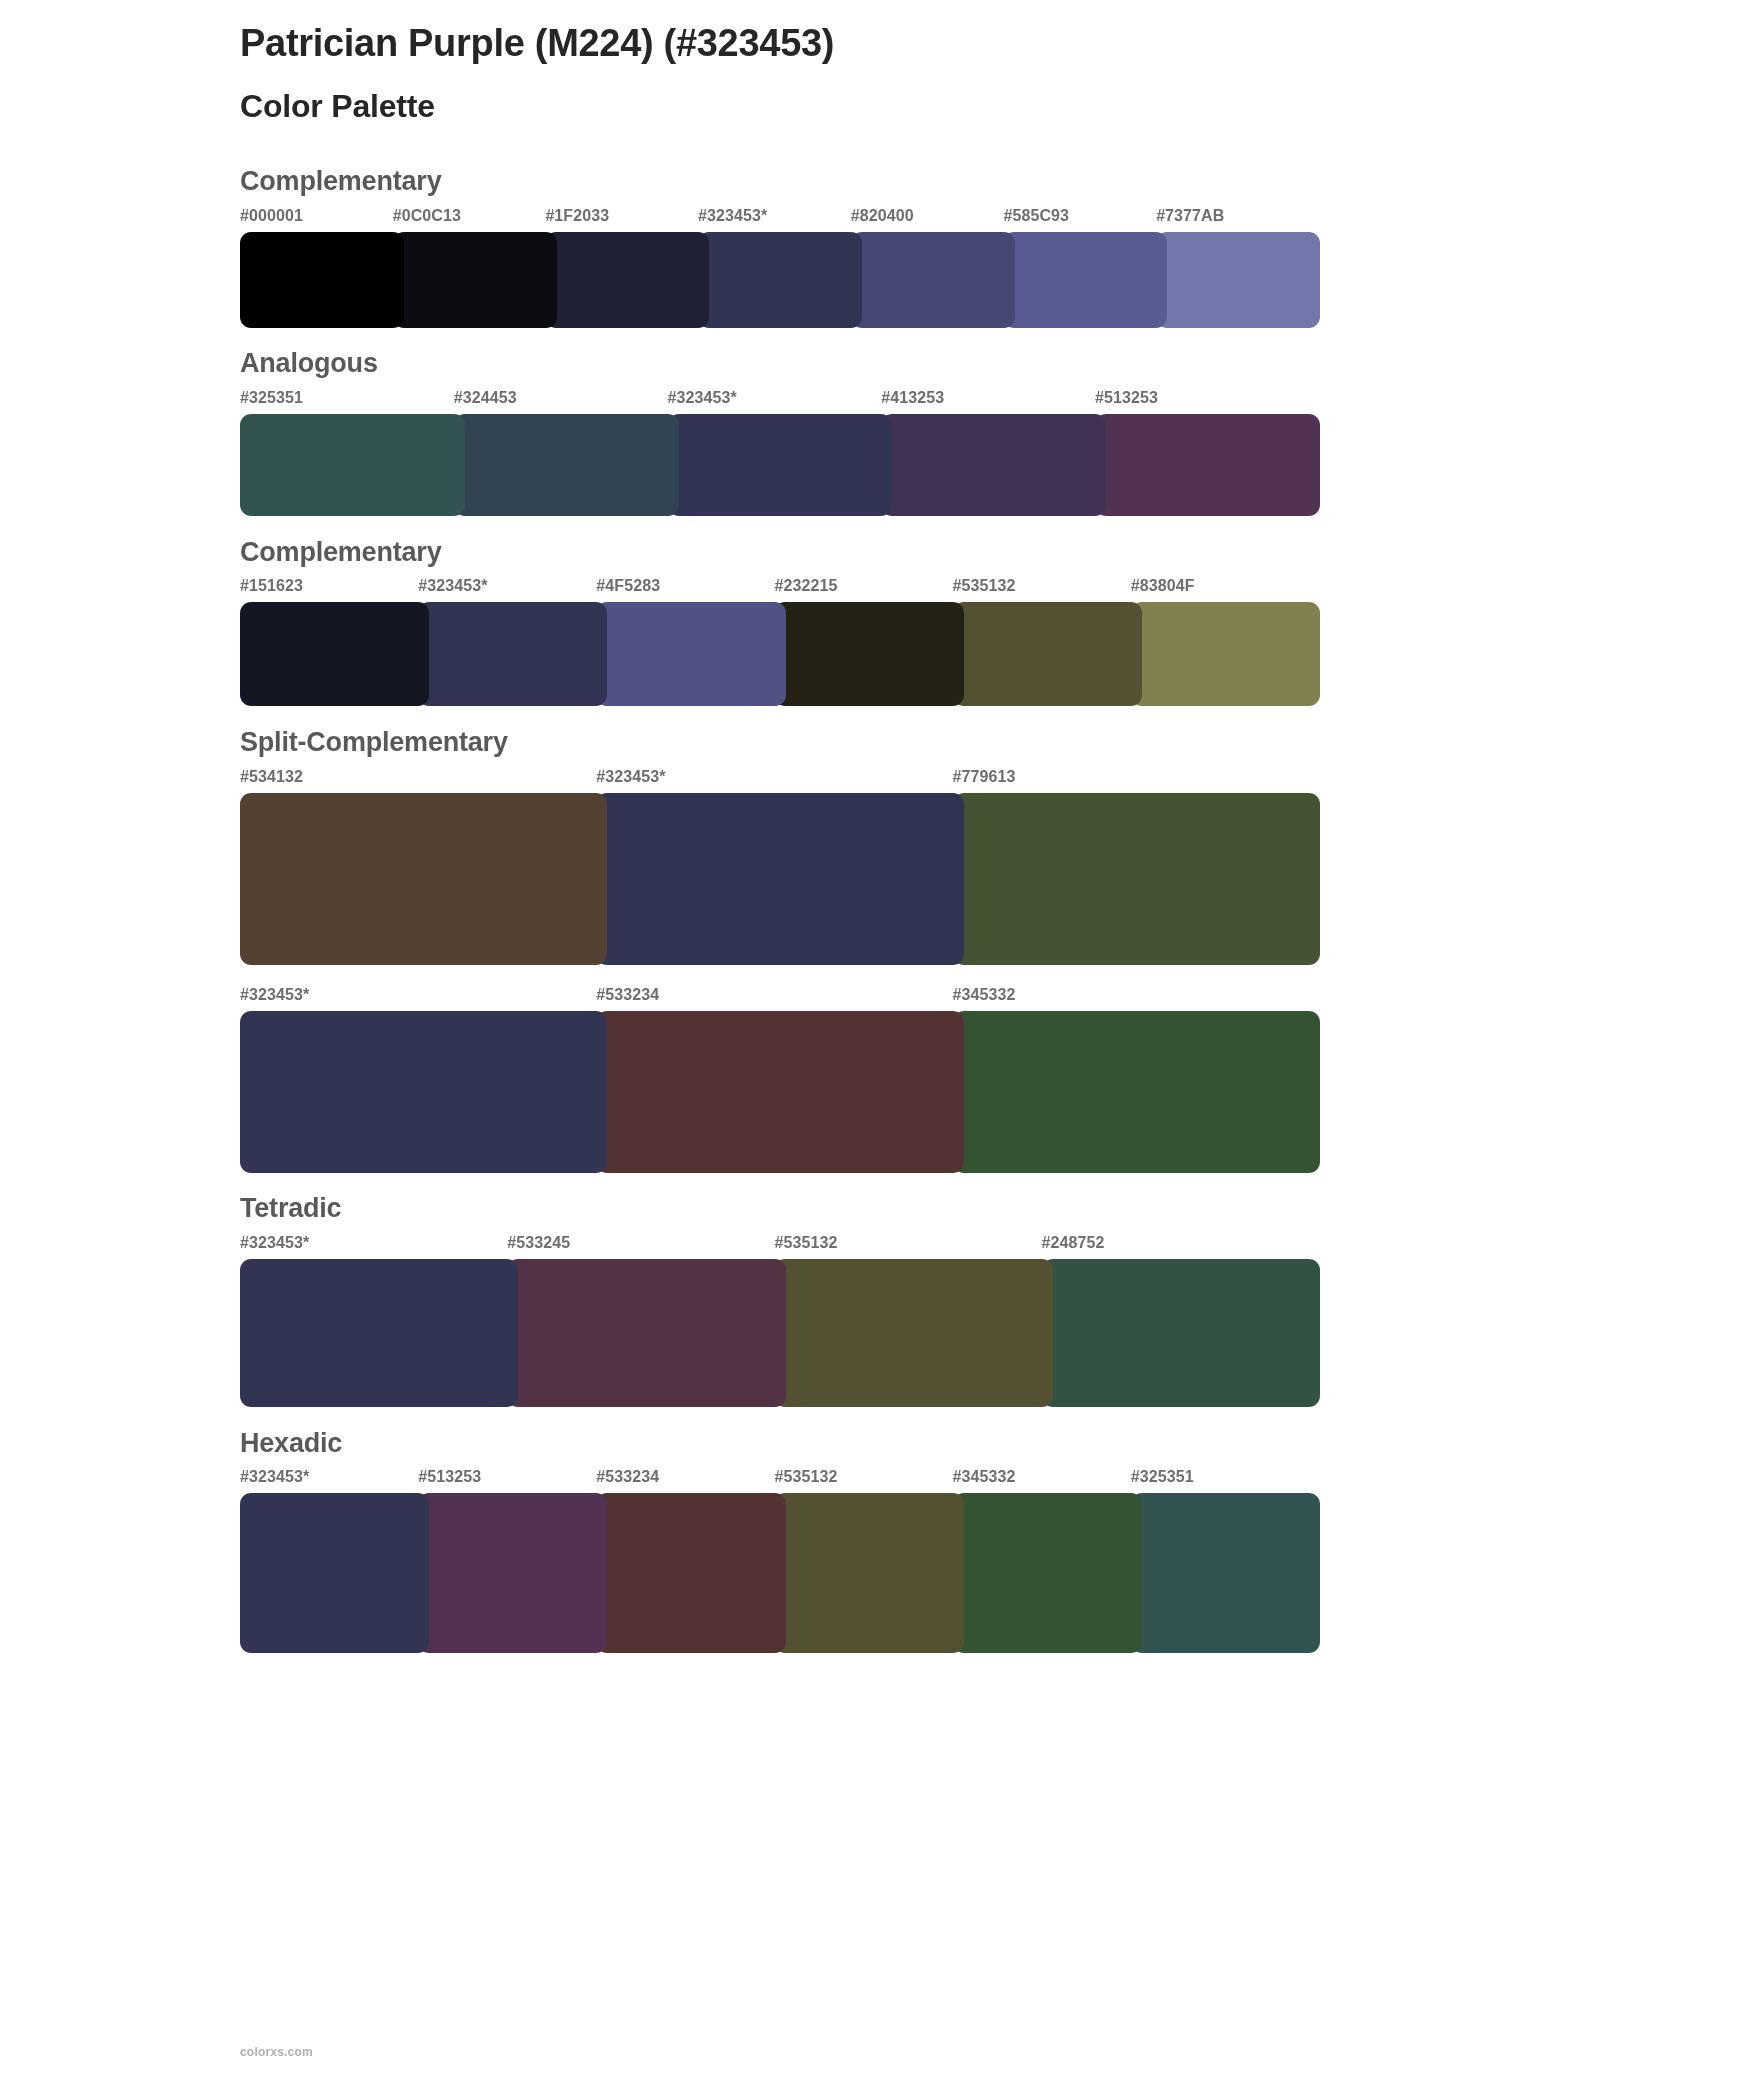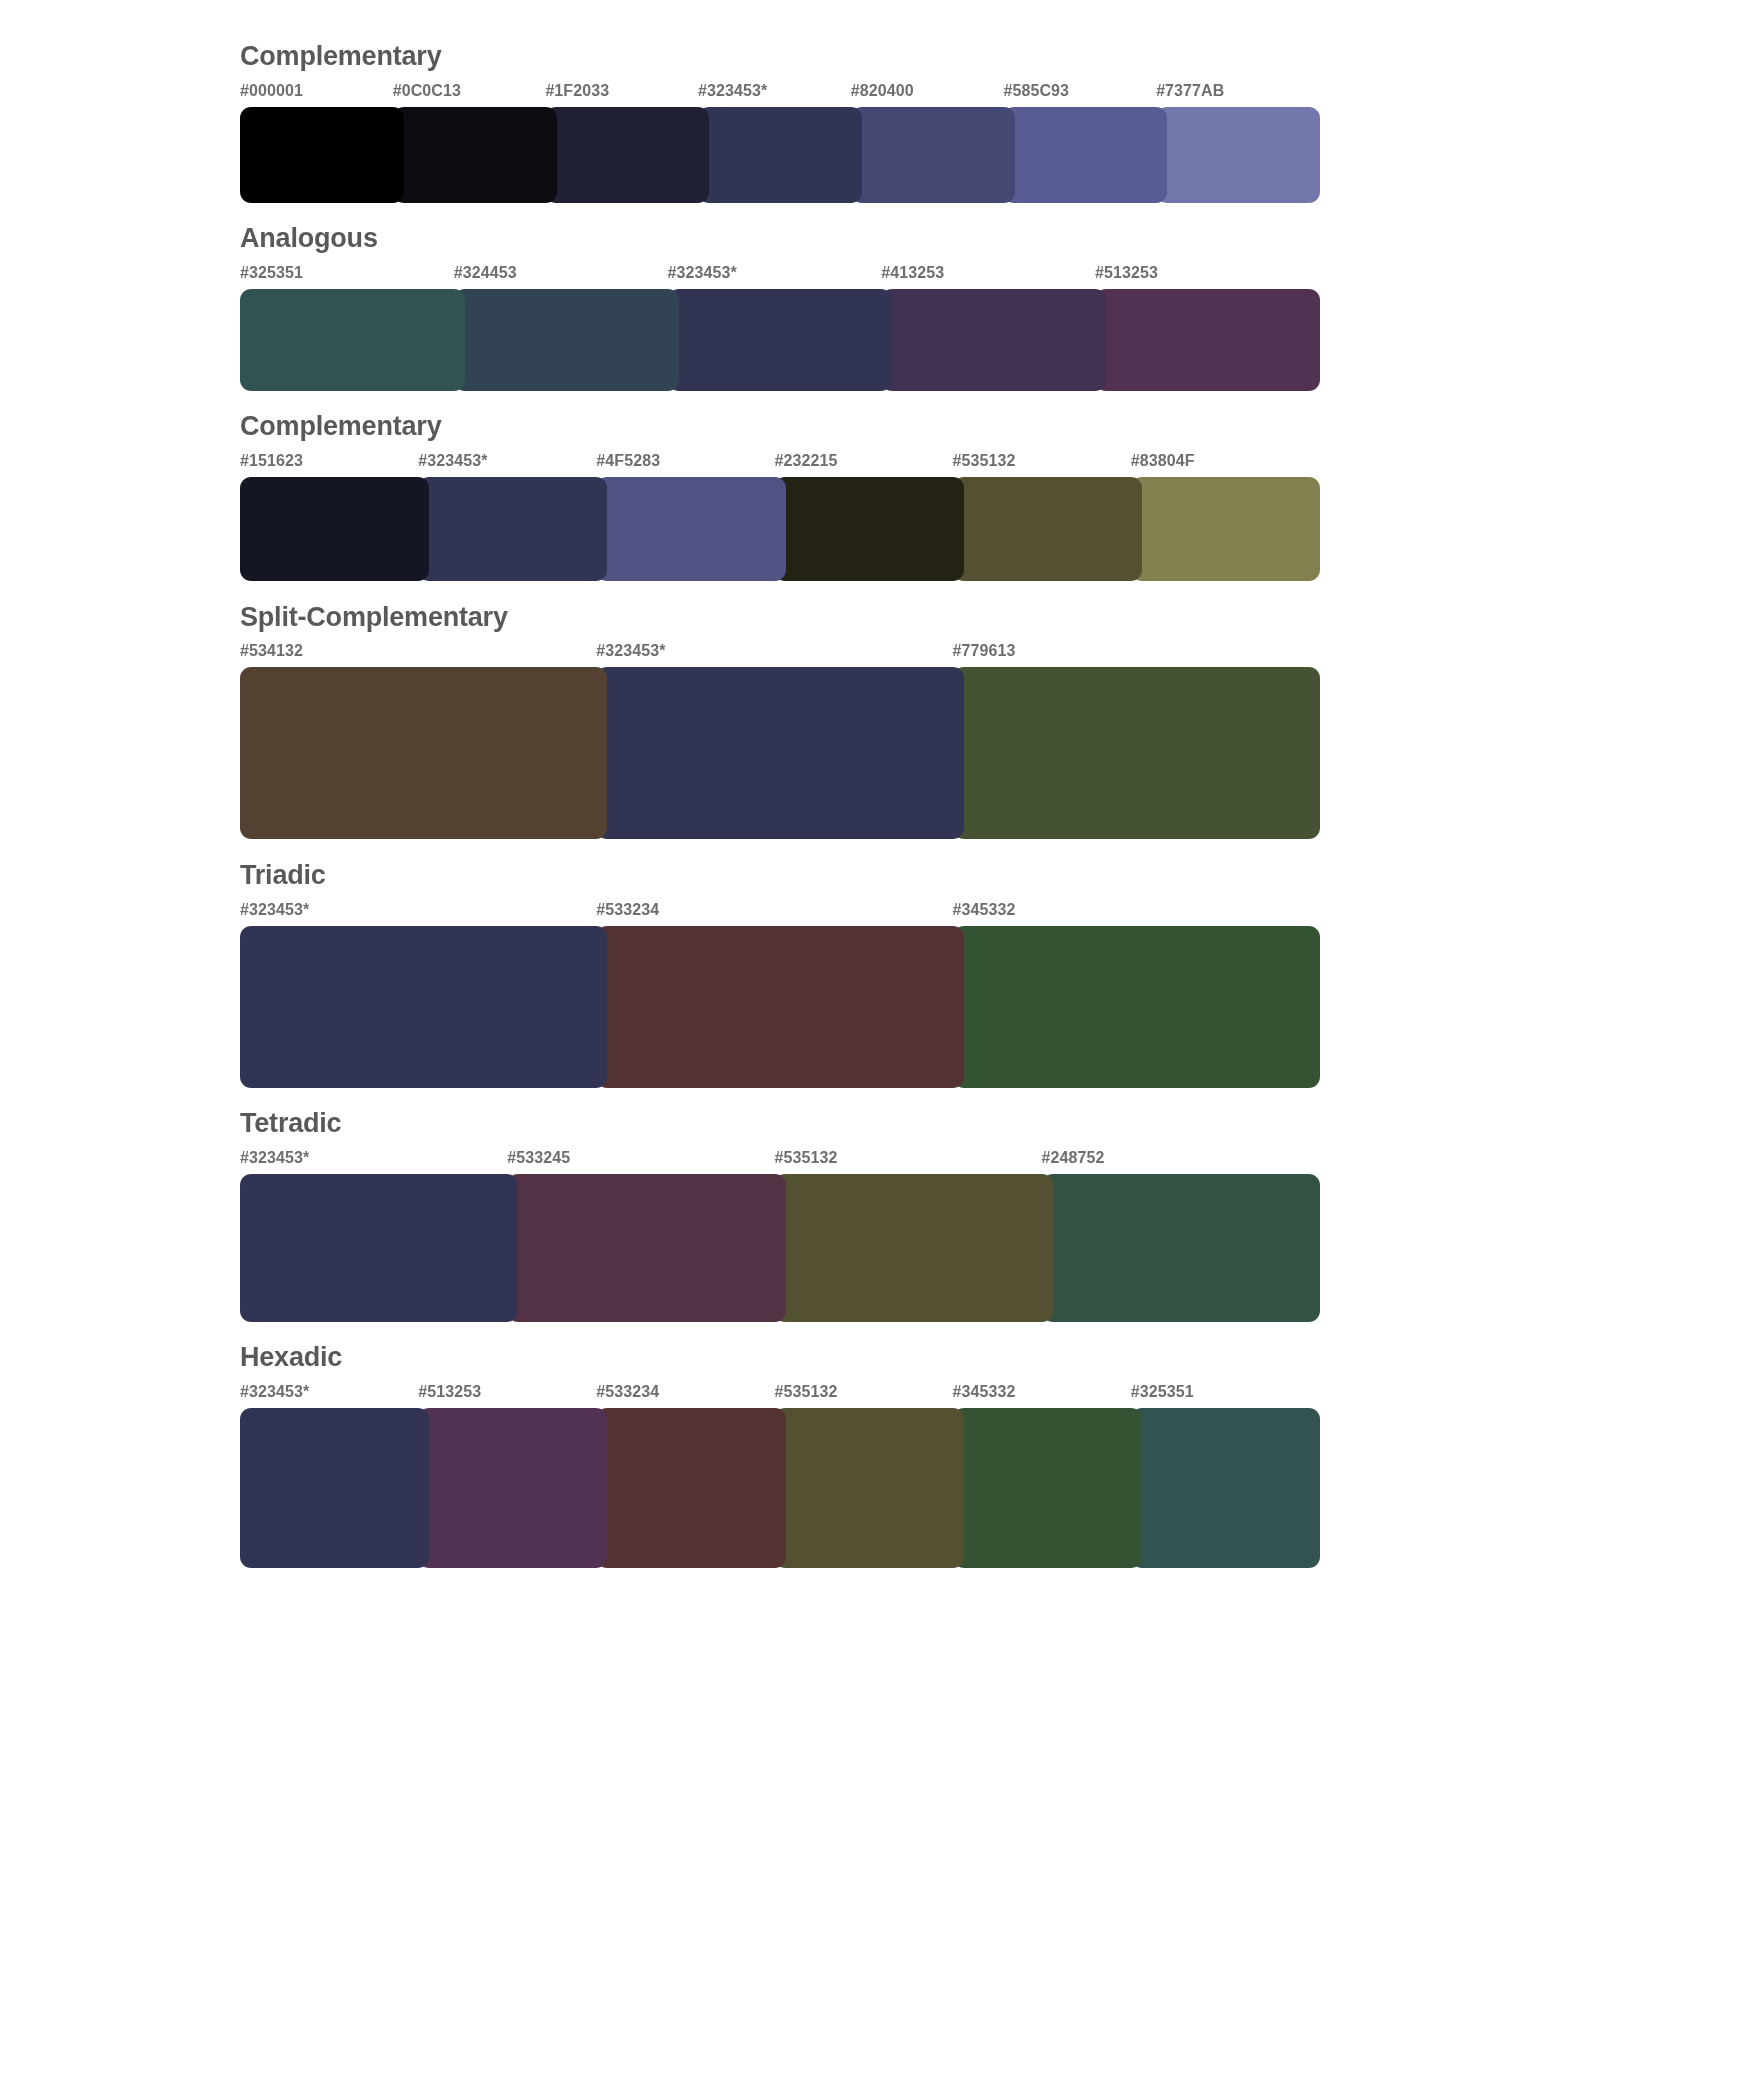--- a/index.html
+++ b/index.html
@@ -108,20 +108,24 @@
     font-weight: bold;
     color: #b0b0b3;
     letter-spacing: 0.2px;
   }
 </style>
 </head>
 <body>
 
 <div class="page">
 
+  <div class="header">
+    <h1 class="title">Patrician Purple (M224) (#323453)</h1>
+    <h2 class="subtitle">Color Palette</h2>
+  </div>
 
   <div class="sections">
       <div class="section h-mono">
         <div class="section-title">Complementary</div>
         <div class="swatch-row">
           <div class="swatch" style="flex: 1 1 0px; margin-right: -11.2px; z-index: 7;">
             <div class="swatch-label">#000001</div>
             <div class="swatch-chip" style="background: rgb(0, 0, 0);"></div>
           </div>
           <div class="swatch" style="flex: 1 1 0px; margin-right: -11.2px; z-index: 6;">
@@ -215,21 +219,20 @@
             <div class="swatch-label">#323453*</div>
             <div class="swatch-chip" style="background: rgb(50, 52, 83);"></div>
           </div>
           <div class="swatch" style="flex: 1 1 0px; z-index: 1;">
             <div class="swatch-label">#779613</div>
             <div class="swatch-chip" style="background: rgb(69, 83, 50);"></div>
           </div>
         </div>
       </div>
       <div class="section h-tri">
-        <div class="section-title">Triadic</div>
         <div class="swatch-row">
           <div class="swatch" style="flex: 1 1 0px; margin-right: -11.2px; z-index: 3;">
             <div class="swatch-label">#323453*</div>
             <div class="swatch-chip" style="background: rgb(50, 52, 83);"></div>
           </div>
           <div class="swatch" style="flex: 1 1 0px; margin-right: -11.2px; z-index: 2;">
             <div class="swatch-label">#533234</div>
             <div class="swatch-chip" style="background: rgb(83, 50, 52);"></div>
           </div>
           <div class="swatch" style="flex: 1 1 0px; z-index: 1;">

